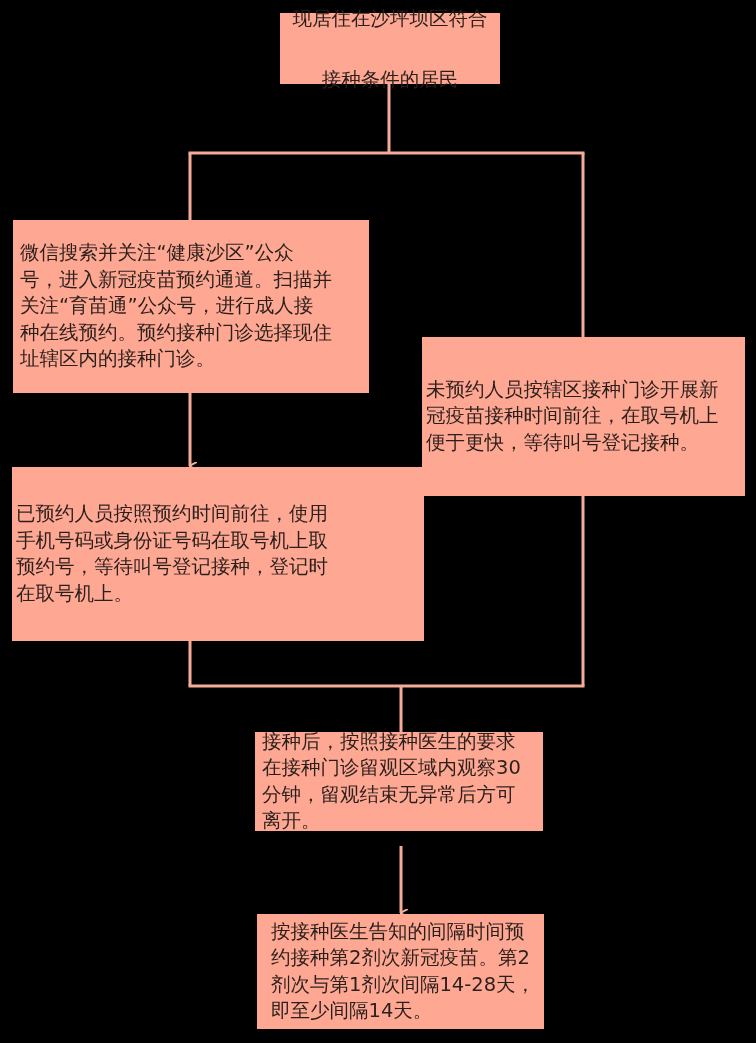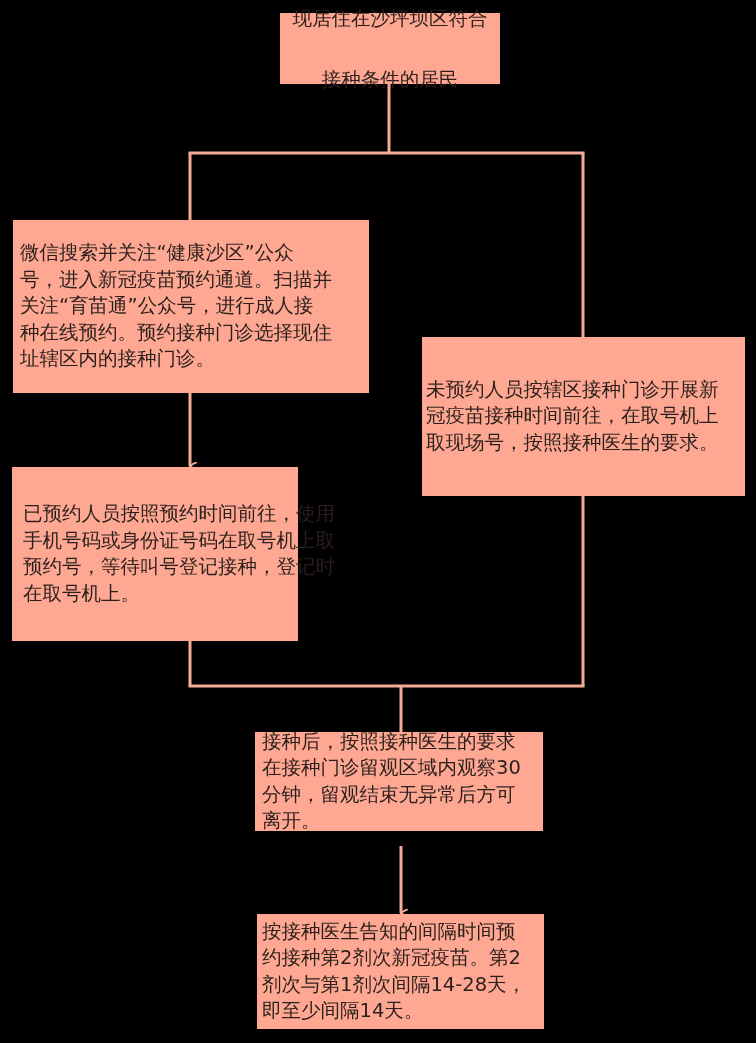--- a/index.html
+++ b/index.html
@@ -14,23 +14,23 @@
     background: #FEA893; color: #2b1f1c;
     display: flex; flex-direction: column; justify-content: center;
     font-size: 19.5px; line-height: 26.5px;
   }
   .node .line { display: block; white-space: nowrap; }
   .node.center { align-items: center; text-align: center; }
   .node.left { align-items: flex-start; text-align: left; }
   #n-top { left: 280px; top: 13px; width: 220px; height: 71px; line-height: 25px; gap: 36px; }
   #n-wechat { left: 13px; top: 220px; width: 356px; height: 173px; padding-left: 7px; }
   #n-walkin { left: 422px; top: 337px; width: 323px; height: 159px; padding-left: 4px; }
-  #n-booked { left: 12px; top: 467px; width: 286px; height: 174px; padding-left: 11px; }
+  #n-booked { left: 12px; top: 467px; width: 412px; height: 174px; padding-left: 4px; }
   #n-observe { left: 255px; top: 732px; width: 288px; height: 99px; padding-left: 7px; }
-  #n-second { left: 257px; top: 914px; width: 287px; height: 115px; padding-left: 5px; }
+  #n-second { left: 257px; top: 914px; width: 287px; height: 115px; padding-left: 14px; }
 </style>
 </head>
 <body>
 
 <svg class="connectors" viewBox="0 0 756 1043" xmlns="http://www.w3.org/2000/svg">
   <defs>
     <marker id="arrowhead" markerWidth="8" markerHeight="8" refX="4" refY="7" orient="auto" markerUnits="userSpaceOnUse">
       <path d="M0,0 L4,8 L8,0" fill="none" stroke="#F4AC98" stroke-width="2"></path>
     </marker>
   </defs>
@@ -61,21 +61,21 @@
   <span class="line">微信搜索并关注“健康沙区”公众</span>
   <span class="line">号，进入新冠疫苗预约通道。扫描并</span>
   <span class="line">关注“育苗通”公众号，进行成人接</span>
   <span class="line">种在线预约。预约接种门诊选择现住</span>
   <span class="line">址辖区内的接种门诊。</span>
 </div>
 
 <div id="n-walkin" class="node left">
   <span class="line">未预约人员按辖区接种门诊开展新</span>
   <span class="line">冠疫苗接种时间前往，在取号机上</span>
-  <span class="line">取现场号，按照接种医生的要求。</span>
+  <span class="line">便于更快，等待叫号登记接种。</span>
 </div>
 
 <div id="n-booked" class="node left">
   <span class="line">已预约人员按照预约时间前往，使用</span>
   <span class="line">手机号码或身份证号码在取号机上取</span>
   <span class="line">预约号，等待叫号登记接种，登记时</span>
   <span class="line">在取号机上。</span>
 </div>
 
 <div id="n-observe" class="node left">

